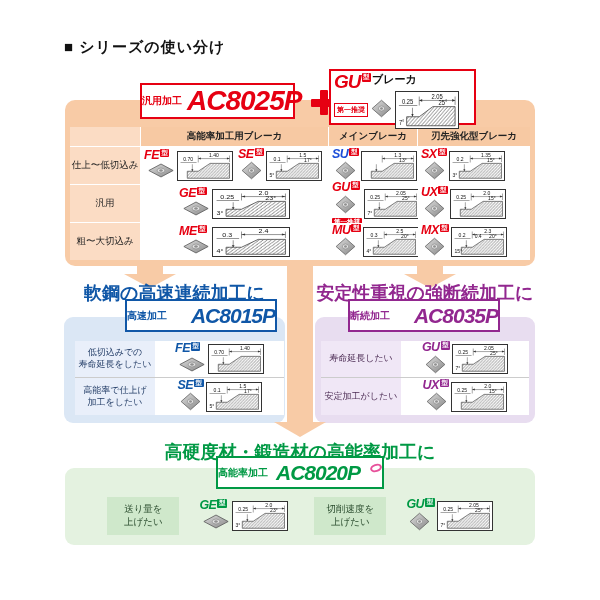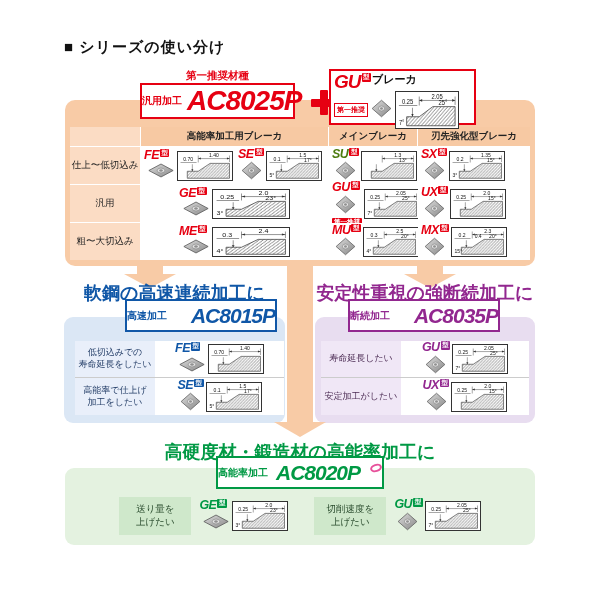--- a/index.html
+++ b/index.html
@@ -89,21 +89,21 @@
   #left-rows{left:75px;top:341px;width:209px;}
   #right-rows{left:321px;top:341px;width:208px;}
   .p-row{display:flex;height:37px;align-items:stretch;border-bottom:1px solid #ccc;}
   .p-row:last-child{border-bottom:none;}
   .p-label{width:80px;display:flex;align-items:center;justify-content:center;text-align:center;font-size:9px;line-height:1.3;white-space:pre-line;flex:none;}
   #left-rows .p-label{background:var(--lblue-cell);color:#223c66;}
   #right-rows .p-label{background:var(--lpurple-cell);color:#4a2a52;}
   .p-cell{flex:1;display:flex;align-items:center;justify-content:center;background:#fff;padding:1px 2px;}
 
   #bottom-content{left:65px;top:497px;width:470px;display:flex;justify-content:center;gap:26px;z-index:2;}
-  .bottom-item{display:flex;align-items:center;gap:8px;}
+  .bottom-item{display:flex;align-items:center;gap:20px;}
   .b-label{width:72px;height:38px;background:var(--lgreen-cell);color:#27492b;font-size:9.5px;line-height:1.35;display:flex;align-items:center;justify-content:center;text-align:center;white-space:pre-line;flex:none;}
 </style>
 </head>
 <body>
 
 <svg width="0" height="0" style="position:absolute" aria-hidden="true">
   <defs>
     <pattern id="hatchp" patternUnits="userSpaceOnUse" width="3.5" height="3.5">
       <rect width="3.5" height="3.5" fill="#ffffff"></rect>
       <path d="M0,3.5 L3.5,0" stroke="#555" stroke-width="0.7"></path>
@@ -120,21 +120,20 @@
 
   <div class="abs" id="title">■ シリーズの使い分け</div>
 
   <div class="arrow-shaft" id="arrow-left-shaft"></div>
   <div class="arrow-head" id="arrow-left-head"></div>
   <div class="arrow-shaft" id="arrow-right-shaft"></div>
   <div class="arrow-head" id="arrow-right-head"></div>
   <div class="arrow-shaft" id="arrow-mid-shaft"></div>
   <div class="arrow-head" id="arrow-mid-head"></div>
 
-  <div class="abs" id="recommend-label">第一推奨材種</div>
 
   <div class="grade-box" id="box-8025">
     <span class="grade-prefix">汎用加工</span>
     <span class="grade-name">AC8025P</span>
   </div>
 
   <div class="abs" id="plus"></div>
 
   <div class="abs" id="gu-box">
     <div class="gu-line1">
@@ -231,21 +230,21 @@
               <text x="12" y="10.6" font-size="6" text-anchor="middle" fill="#111">0.1</text>
               <text x="44" y="12" font-size="6" text-anchor="start" fill="#111">17°</text>
               <text x="3" y="29" font-size="6" text-anchor="start" fill="#111">5°</text>
             </svg></div>
         </div>
       </div>
     <div class="cell">
         <div class="bk">
           <div class="bk-left">
             <div class="bk-typerow">
-              <span class="bk-type" style="color: #4d7c0f;">SU</span>
+              <span class="bk-type" style="color: #1d4ed8;">SU</span>
               <span class="bk-suffix" style="background: rgb(230, 0, 18);">型</span>
             </div>
             <div class="bk-insert"><svg width="21" height="19" viewBox="0 0 28 25" xmlns="http://www.w3.org/2000/svg">
                 <polygon points="14,1.5 26.5,12.5 14,23.5 1.5,12.5" fill="url(#gmet)" stroke="#595959" stroke-width="1"></polygon>
                 <ellipse cx="14" cy="12.5" rx="4" ry="3.3" fill="#e6e6e6" stroke="#808080" stroke-width="0.8"></ellipse>
                 <ellipse cx="14" cy="12.5" rx="2" ry="1.6" fill="#909090"></ellipse>
               </svg></div>
           </div>
           <div class="drawing-box"><svg width="54" height="28" viewBox="0 0 64 32" preserveAspectRatio="none" xmlns="http://www.w3.org/2000/svg">
               <polygon points="11,30 11,22 24,22 38,13 61,13 61,30" fill="url(#hatchp)" stroke="#333" stroke-width="0.7"></polygon>

